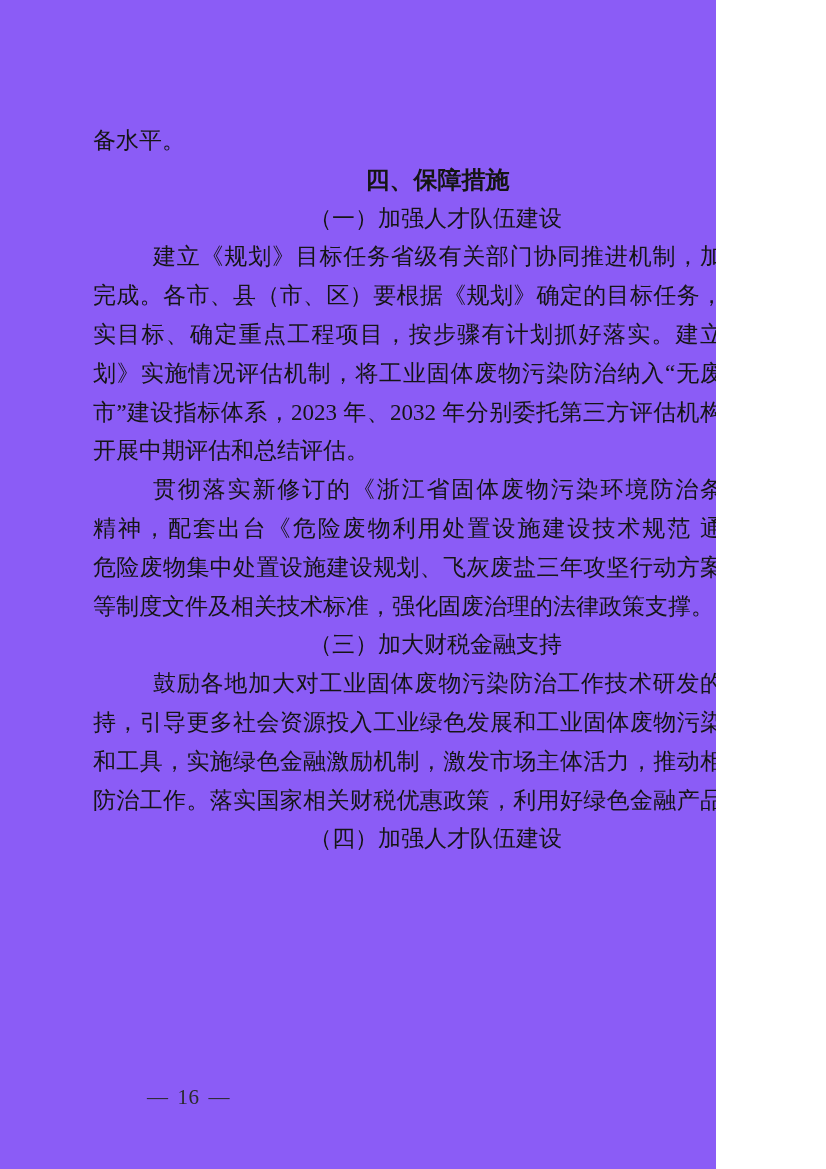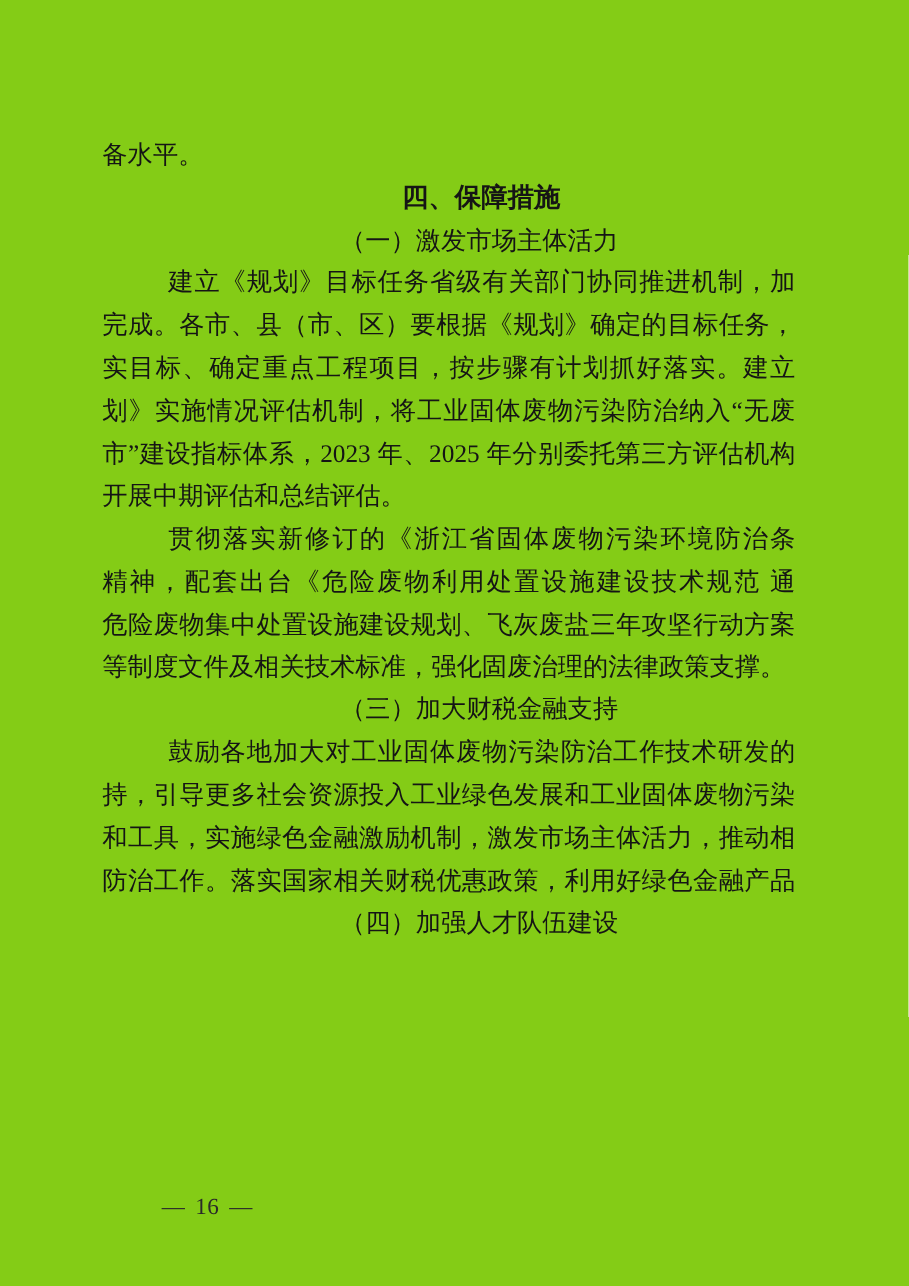--- a/index.html
+++ b/index.html
@@ -2,23 +2,23 @@
 <html><head>
 <meta charset="utf-8">
 <style>
   html, body {
     margin: 0;
     padding: 0;
     background: #ffffff;
   }
   .page {
     position: relative;
-    width: 826px;
+    width: 716px;
     height: 1169px;
-    background: #84cc16;
+    background: #8b5cf6;
     overflow: hidden;
     font-family: "Liberation Serif", "DejaVu Serif", serif;
     color: #151515;
   }
   .content {
     position: absolute;
     left: 93px;
     top: 122px;
     width: 630px;
   }
@@ -74,26 +74,26 @@
   }
 </style>
 </head>
 <body>
 
 <div class="page">
 
   <div class="content">
     <div class="line end">备水平。</div>
     <div class="line h1">四、保障措施</div>
-    <div class="line sub">（一）激发市场主体活力</div>
+    <div class="line sub">（一）加强人才队伍建设</div>
     <div class="line just first">建立《规划》目标任务省级有关部门协同推进机制，加强</div>
     <div class="line just">完成。各市、县（市、区）要根据《规划》确定的目标任务，</div>
     <div class="line just">实目标、确定重点工程项目，按步骤有计划抓好落实。建立《规</div>
     <div class="line just">划》实施情况评估机制，将工业固体废物污染防治纳入“无废城</div>
-    <div class="line just">市”建设指标体系，2023 年、2025 年分别委托第三方评估机构</div>
+    <div class="line just">市”建设指标体系，2023 年、2032 年分别委托第三方评估机构</div>
     <div class="line end">开展中期评估和总结评估。</div>
     <div class="line just first">贯彻落实新修订的《浙江省固体废物污染环境防治条例》</div>
     <div class="line just">精神，配套出台《危险废物利用处置设施建设技术规范 通则》、</div>
     <div class="line just">危险废物集中处置设施建设规划、飞灰废盐三年攻坚行动方案</div>
     <div class="line end">等制度文件及相关技术标准，强化固废治理的法律政策支撑。</div>
     <div class="line sub">（三）加大财税金融支持</div>
     <div class="line just first">鼓励各地加大对工业固体废物污染防治工作技术研发的支</div>
     <div class="line just">持，引导更多社会资源投入工业绿色发展和工业固体废物污染</div>
     <div class="line just">和工具，实施绿色金融激励机制，激发市场主体活力，推动相</div>
     <div class="line just">防治工作。落实国家相关财税优惠政策，利用好绿色金融产品</div>

